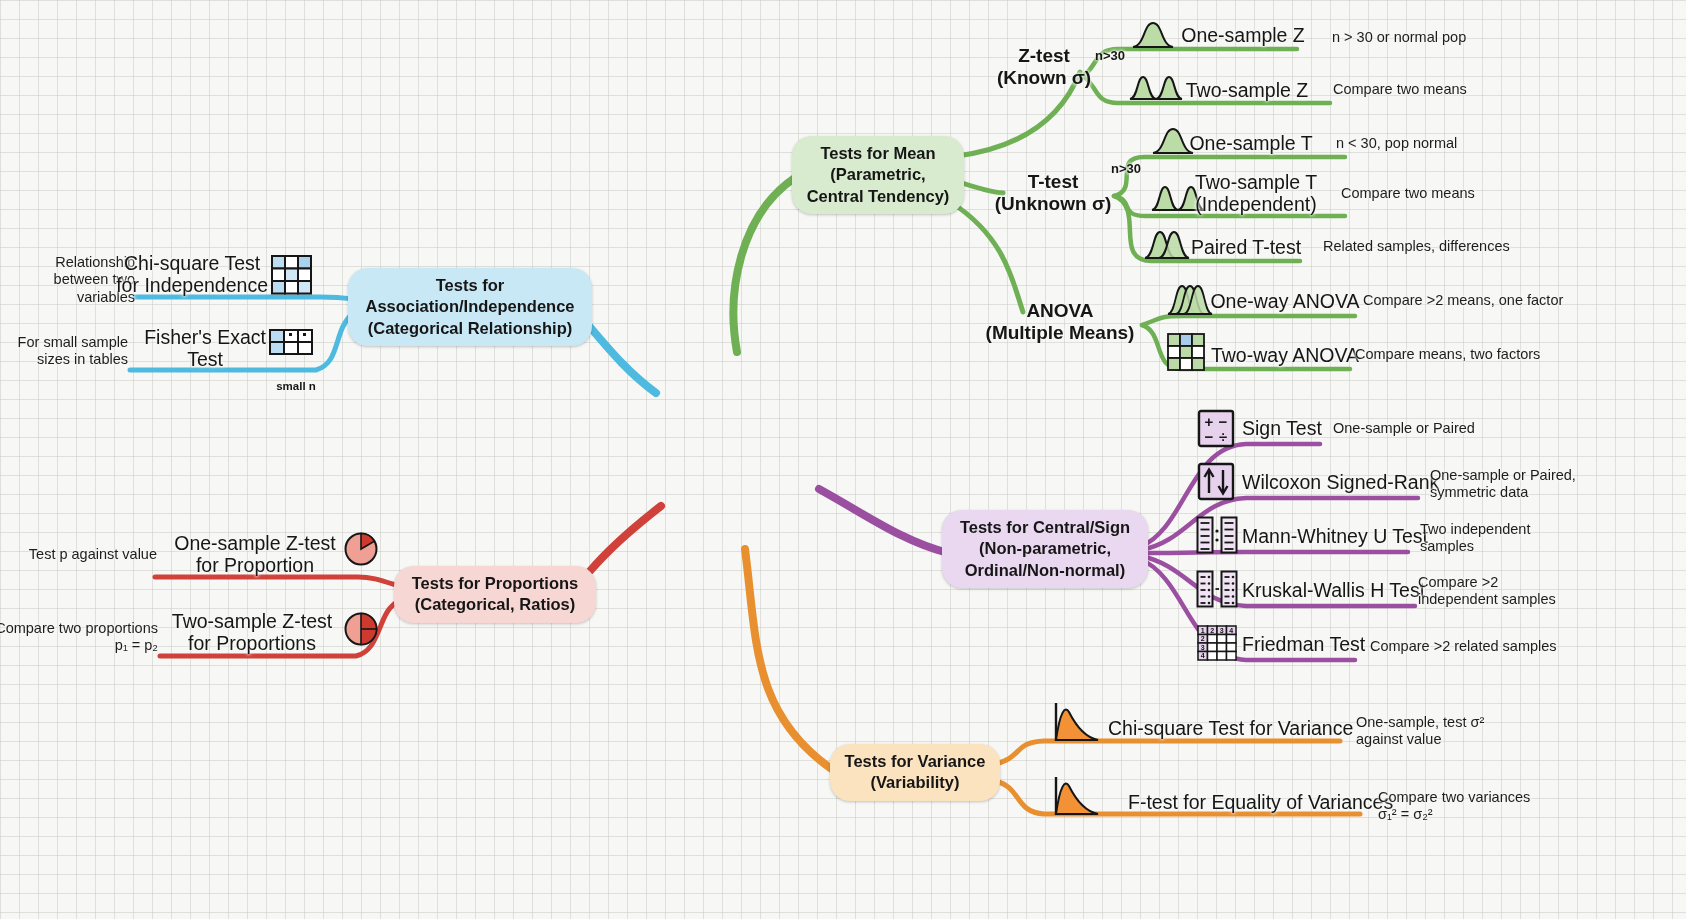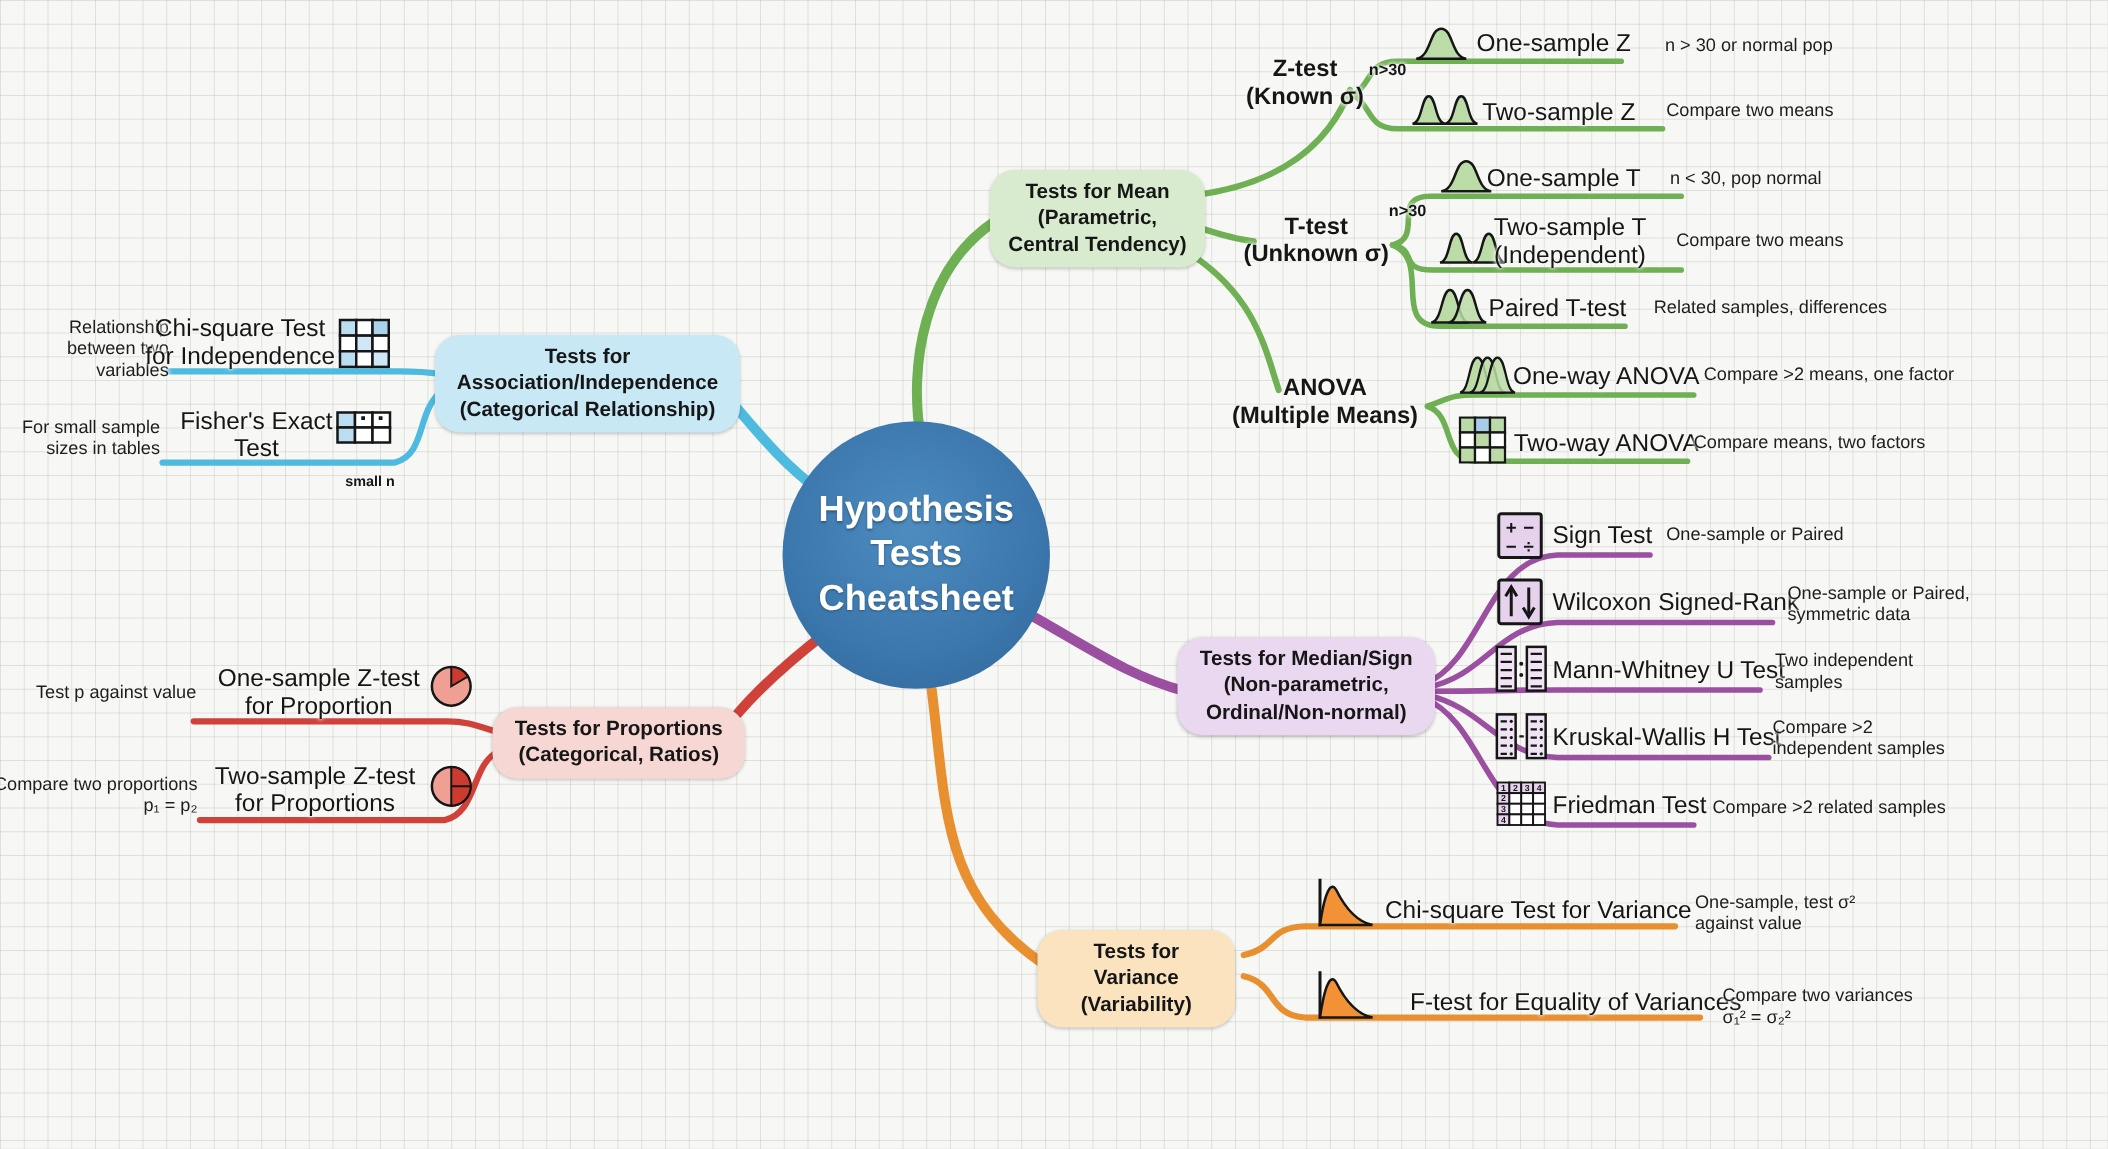--- a/index.html
+++ b/index.html
@@ -69,25 +69,20 @@
     <path stroke="#9b4fa1" stroke-width="4.5" d="M1141 550 C1188 541 1198 500 1246 498 L1418 498"></path>
     <path stroke="#9b4fa1" stroke-width="4.5" d="M1143 553 C1192 553 1202 552 1246 552 L1408 552"></path>
     <path stroke="#9b4fa1" stroke-width="4.5" d="M1141 556 C1188 566 1198 604 1246 606 L1415 606"></path>
     <path stroke="#9b4fa1" stroke-width="4.5" d="M1140 559 C1186 578 1190 658 1246 660 L1355 660"></path>
 
     <path stroke="#e88f2f" stroke-width="8" d="M745 549 C757 642 752 714 833 770"></path>
     <path stroke="#e88f2f" stroke-width="5" d="M995 764 C1022 758 1014 742 1044 741 L1340 741"></path>
     <path stroke="#e88f2f" stroke-width="5" d="M995 781 C1022 787 1014 812 1044 814 L1360 814"></path>
   </svg>
 
-  <div class="circle">
-    <div>Hypothesis</div>
-    <div>Tests</div>
-    <div>Cheatsheet</div>
-  </div>
 
   <div class="box" style="left:792px;top:136px;width:172px;background:#d8ebcf">
     <div>Tests for Mean</div>
     <div>(Parametric,</div>
     <div>Central Tendency)</div>
   </div>
 
   <div class="sublabel" style="left:1044px;top:45px">
     <div>Z-test</div>
     <div>(Known σ)</div>
@@ -238,21 +233,21 @@
     <div>Two-sample Z-test</div>
     <div>for Proportions</div>
   </div>
   <svg class="icon" style="left:342px;top:610px" width="38" height="38" viewBox="0 0 38 38">
     <circle cx="19" cy="19" r="15.5" fill="#ef9f94" stroke="#161616" stroke-width="2"></circle>
     <path d="M19 19 L19 3.5 A15.5 15.5 0 0 1 19 34.5 Z" fill="#ce3a2e" stroke="#161616" stroke-width="1.6"></path>
     <line x1="19" y1="19" x2="34.5" y2="19" stroke="#161616" stroke-width="1.6"></line>
   </svg>
 
   <div class="box" style="left:942px;top:510px;width:206px;background:#e9d8ef">
-    <div>Tests for Median/Sign</div>
+    <div>Tests for Central/Sign</div>
     <div>(Non-parametric,</div>
     <div>Ordinal/Non-normal)</div>
   </div>
 
   <svg class="icon" style="left:1197px;top:409px" width="38" height="39" viewBox="0 0 38 39">
     <rect x="2" y="2" width="34" height="35" rx="2" fill="#e6d2ec" stroke="#161616" stroke-width="2.4"></rect>
     <text x="12" y="18" font-size="15" font-weight="bold" fill="#161616" text-anchor="middle" font-family="Liberation Sans, sans-serif">+</text>
     <text x="26" y="18" font-size="15" font-weight="bold" fill="#161616" text-anchor="middle" font-family="Liberation Sans, sans-serif">−</text>
     <text x="12" y="33" font-size="15" font-weight="bold" fill="#161616" text-anchor="middle" font-family="Liberation Sans, sans-serif">−</text>
     <text x="26" y="33" font-size="15" font-weight="bold" fill="#161616" text-anchor="middle" font-family="Liberation Sans, sans-serif">÷</text>
@@ -361,21 +356,21 @@
       <text x="6.8" y="17.1">2</text>
         <text x="6.8" y="25.6">3</text>
         <text x="6.8" y="34.1">4</text>
     </g>
   </svg>
   <div class="ltitle" style="left:1242px;top:633px">Friedman Test</div>
   <div class="note" style="left:1370px;top:638px">
     <div>Compare &gt;2 related samples</div>
   </div>
 
-  <div class="box" style="left:830px;top:744px;width:158px;background:#fce3c0">
+  <div class="box" style="left:830px;top:744px;width:170px;background:#fce3c0">
     <div>Tests for Variance</div>
     <div>(Variability)</div>
   </div>
 
   <svg class="icon" style="left:1050px;top:700px" width="52" height="44" viewBox="0 0 52 44">
     <line x1="6" y1="3" x2="6" y2="41" stroke="#161616" stroke-width="2.4"></line>
     <path d="M6 40 C10 12 15 5 19 12 C24 22 33 37 48 40 Z" fill="#f29136" stroke="#161616" stroke-width="2"></path>
   </svg>
   <div class="ltitle" style="left:1108px;top:717px">Chi-square Test for Variance</div>
   <div class="note" style="left:1356px;top:714px">

